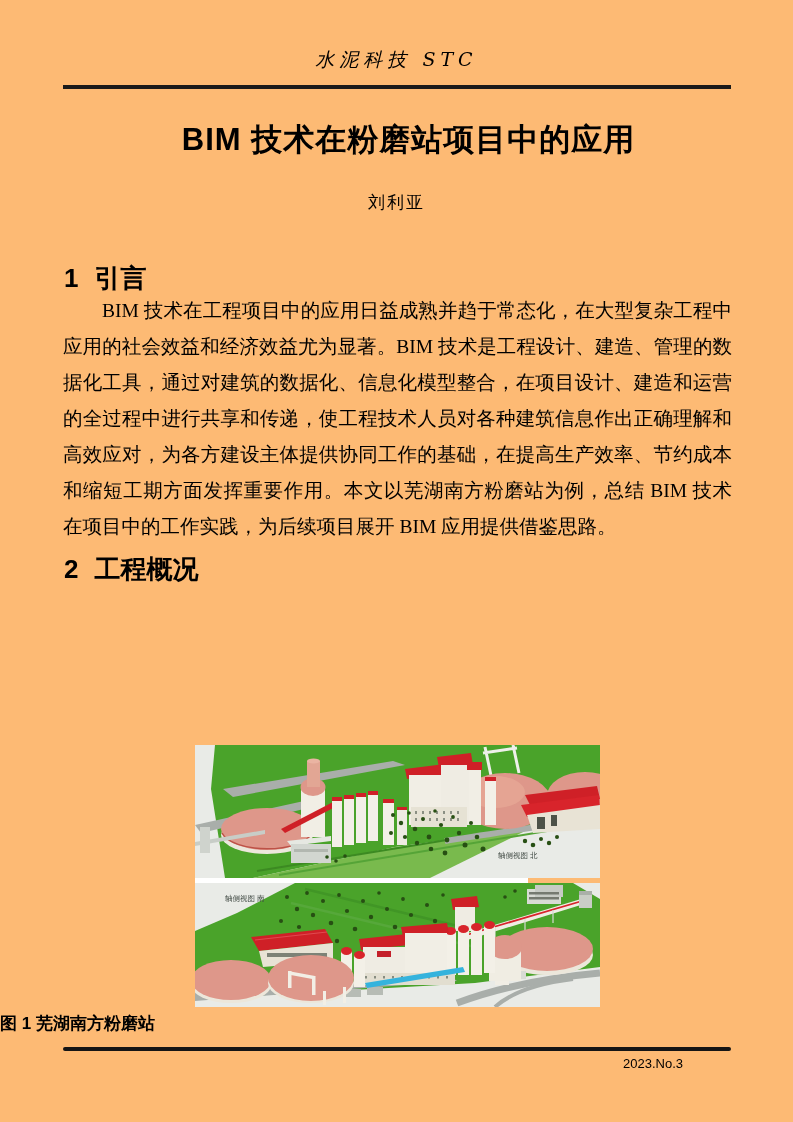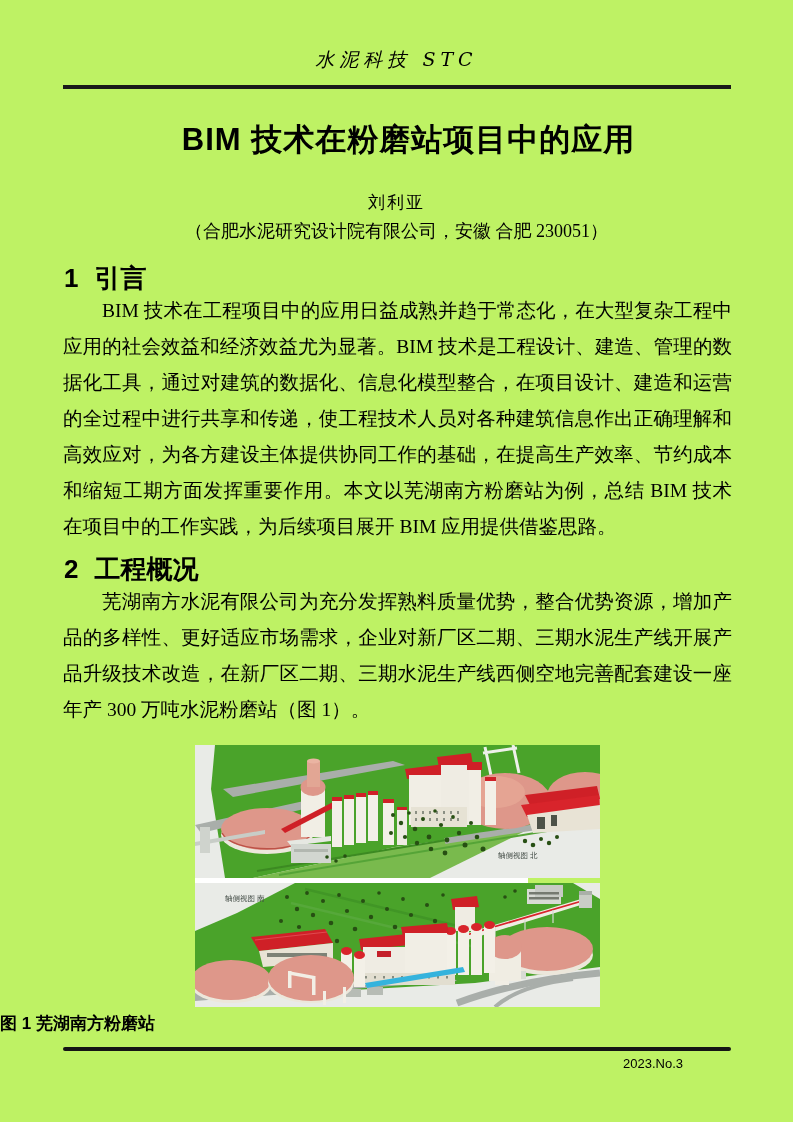--- a/index.html
+++ b/index.html
@@ -1,21 +1,21 @@
 <!DOCTYPE html>
 <html><head>
 <meta charset="utf-8">
 <style>
   html, body { margin: 0; padding: 0; background: #ffffff; }
   .page {
     position: relative;
     width: 793px;
     height: 1122px;
     margin: 0 auto;
-    background: #bef264;
+    background: #fdba74;
     color: #000;
     font-family: "Liberation Serif", "DejaVu Serif", serif;
     overflow: hidden;
   }
   .journal-title {
     position: absolute;
     top: 47px; left: 0; width: 100%;
     text-align: center;
     font-size: 19px;
     font-style: italic;
@@ -116,31 +116,29 @@
 </head>
 <body>
 
 <div class="page">
 
   <div class="journal-title">水泥科技 STC</div>
   <div class="header-rule"></div>
 
   <div class="article-title">BIM 技术在粉磨站项目中的应用</div>
   <div class="author">刘利亚</div>
-  <div class="affiliation">（合肥水泥研究设计院有限公司，安徽 合肥 230051）</div>
 
   <div class="sec-heading" id="sec1-heading">
     <span class="sec-num">1</span><span>引言</span>
   </div>
   <p class="body-par" id="par1">BIM 技术在工程项目中的应用日益成熟并趋于常态化，在大型复杂工程中应用的社会效益和经济效益尤为显著。BIM 技术是工程设计、建造、管理的数据化工具，通过对建筑的数据化、信息化模型整合，在项目设计、建造和运营的全过程中进行共享和传递，使工程技术人员对各种建筑信息作出正确理解和高效应对，为各方建设主体提供协同工作的基础，在提高生产效率、节约成本和缩短工期方面发挥重要作用。本文以芜湖南方粉磨站为例，总结 BIM 技术在项目中的工作实践，为后续项目展开 BIM 应用提供借鉴思路。</p>
 
   <div class="sec-heading" id="sec2-heading">
     <span class="sec-num">2</span><span>工程概况</span>
   </div>
-  <p class="body-par" id="par2">芜湖南方水泥有限公司为充分发挥熟料质量优势，整合优势资源，增加产品的多样性、更好适应市场需求，企业对新厂区二期、三期水泥生产线开展产品升级技术改造，在新厂区二期、三期水泥生产线西侧空地完善配套建设一座年产 300 万吨水泥粉磨站（图 1）。</p>
 
   <div class="figure-wrap">
 
     <svg viewBox="0 0 405 133" width="405" height="133">
       <rect x="0" y="0" width="405" height="133" fill="#e9ebe7"></rect>
       <polygon points="20,0 405,0 405,74 200,102 58,133 30,133 16,44" fill="#4aa32a"></polygon>
       <polygon points="58,133 200,102 330,86 235,133" fill="#79ba4d"></polygon>
       <path d="M 62,126 L 332,82" stroke="#3c8a22" stroke-width="2" fill="none"></path>
       <path d="M 84,130 L 352,86" stroke="#55a437" stroke-width="2" fill="none"></path>
 

